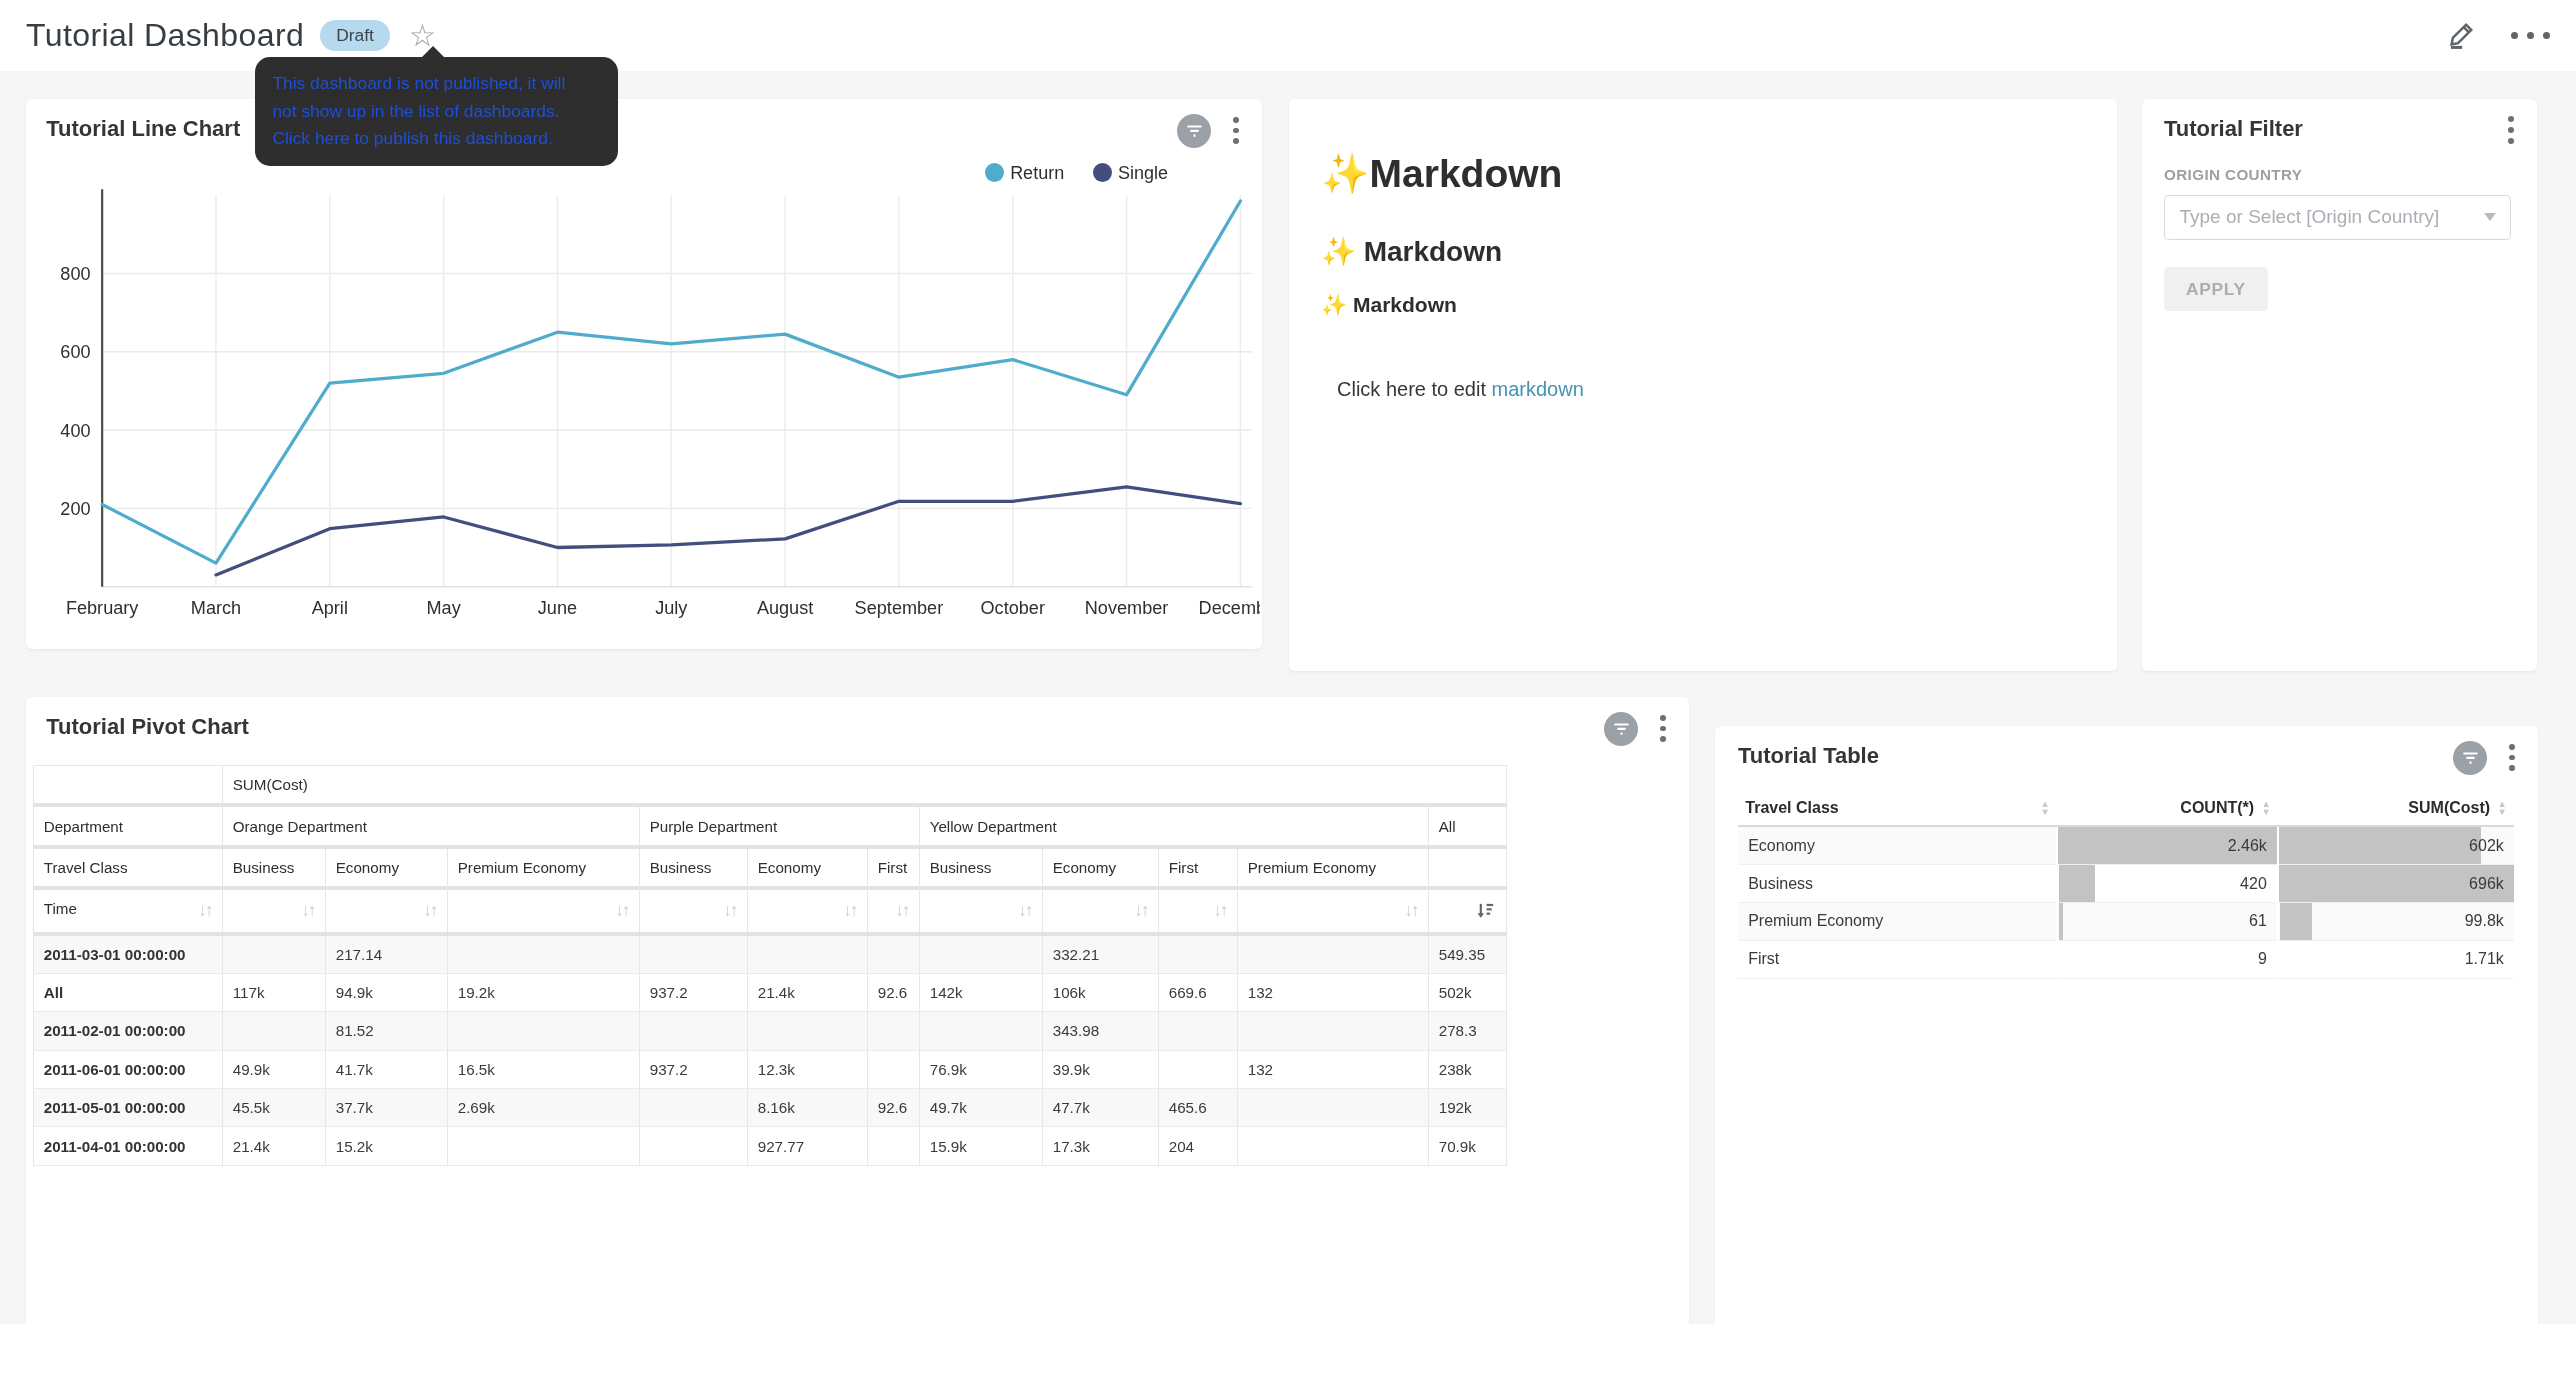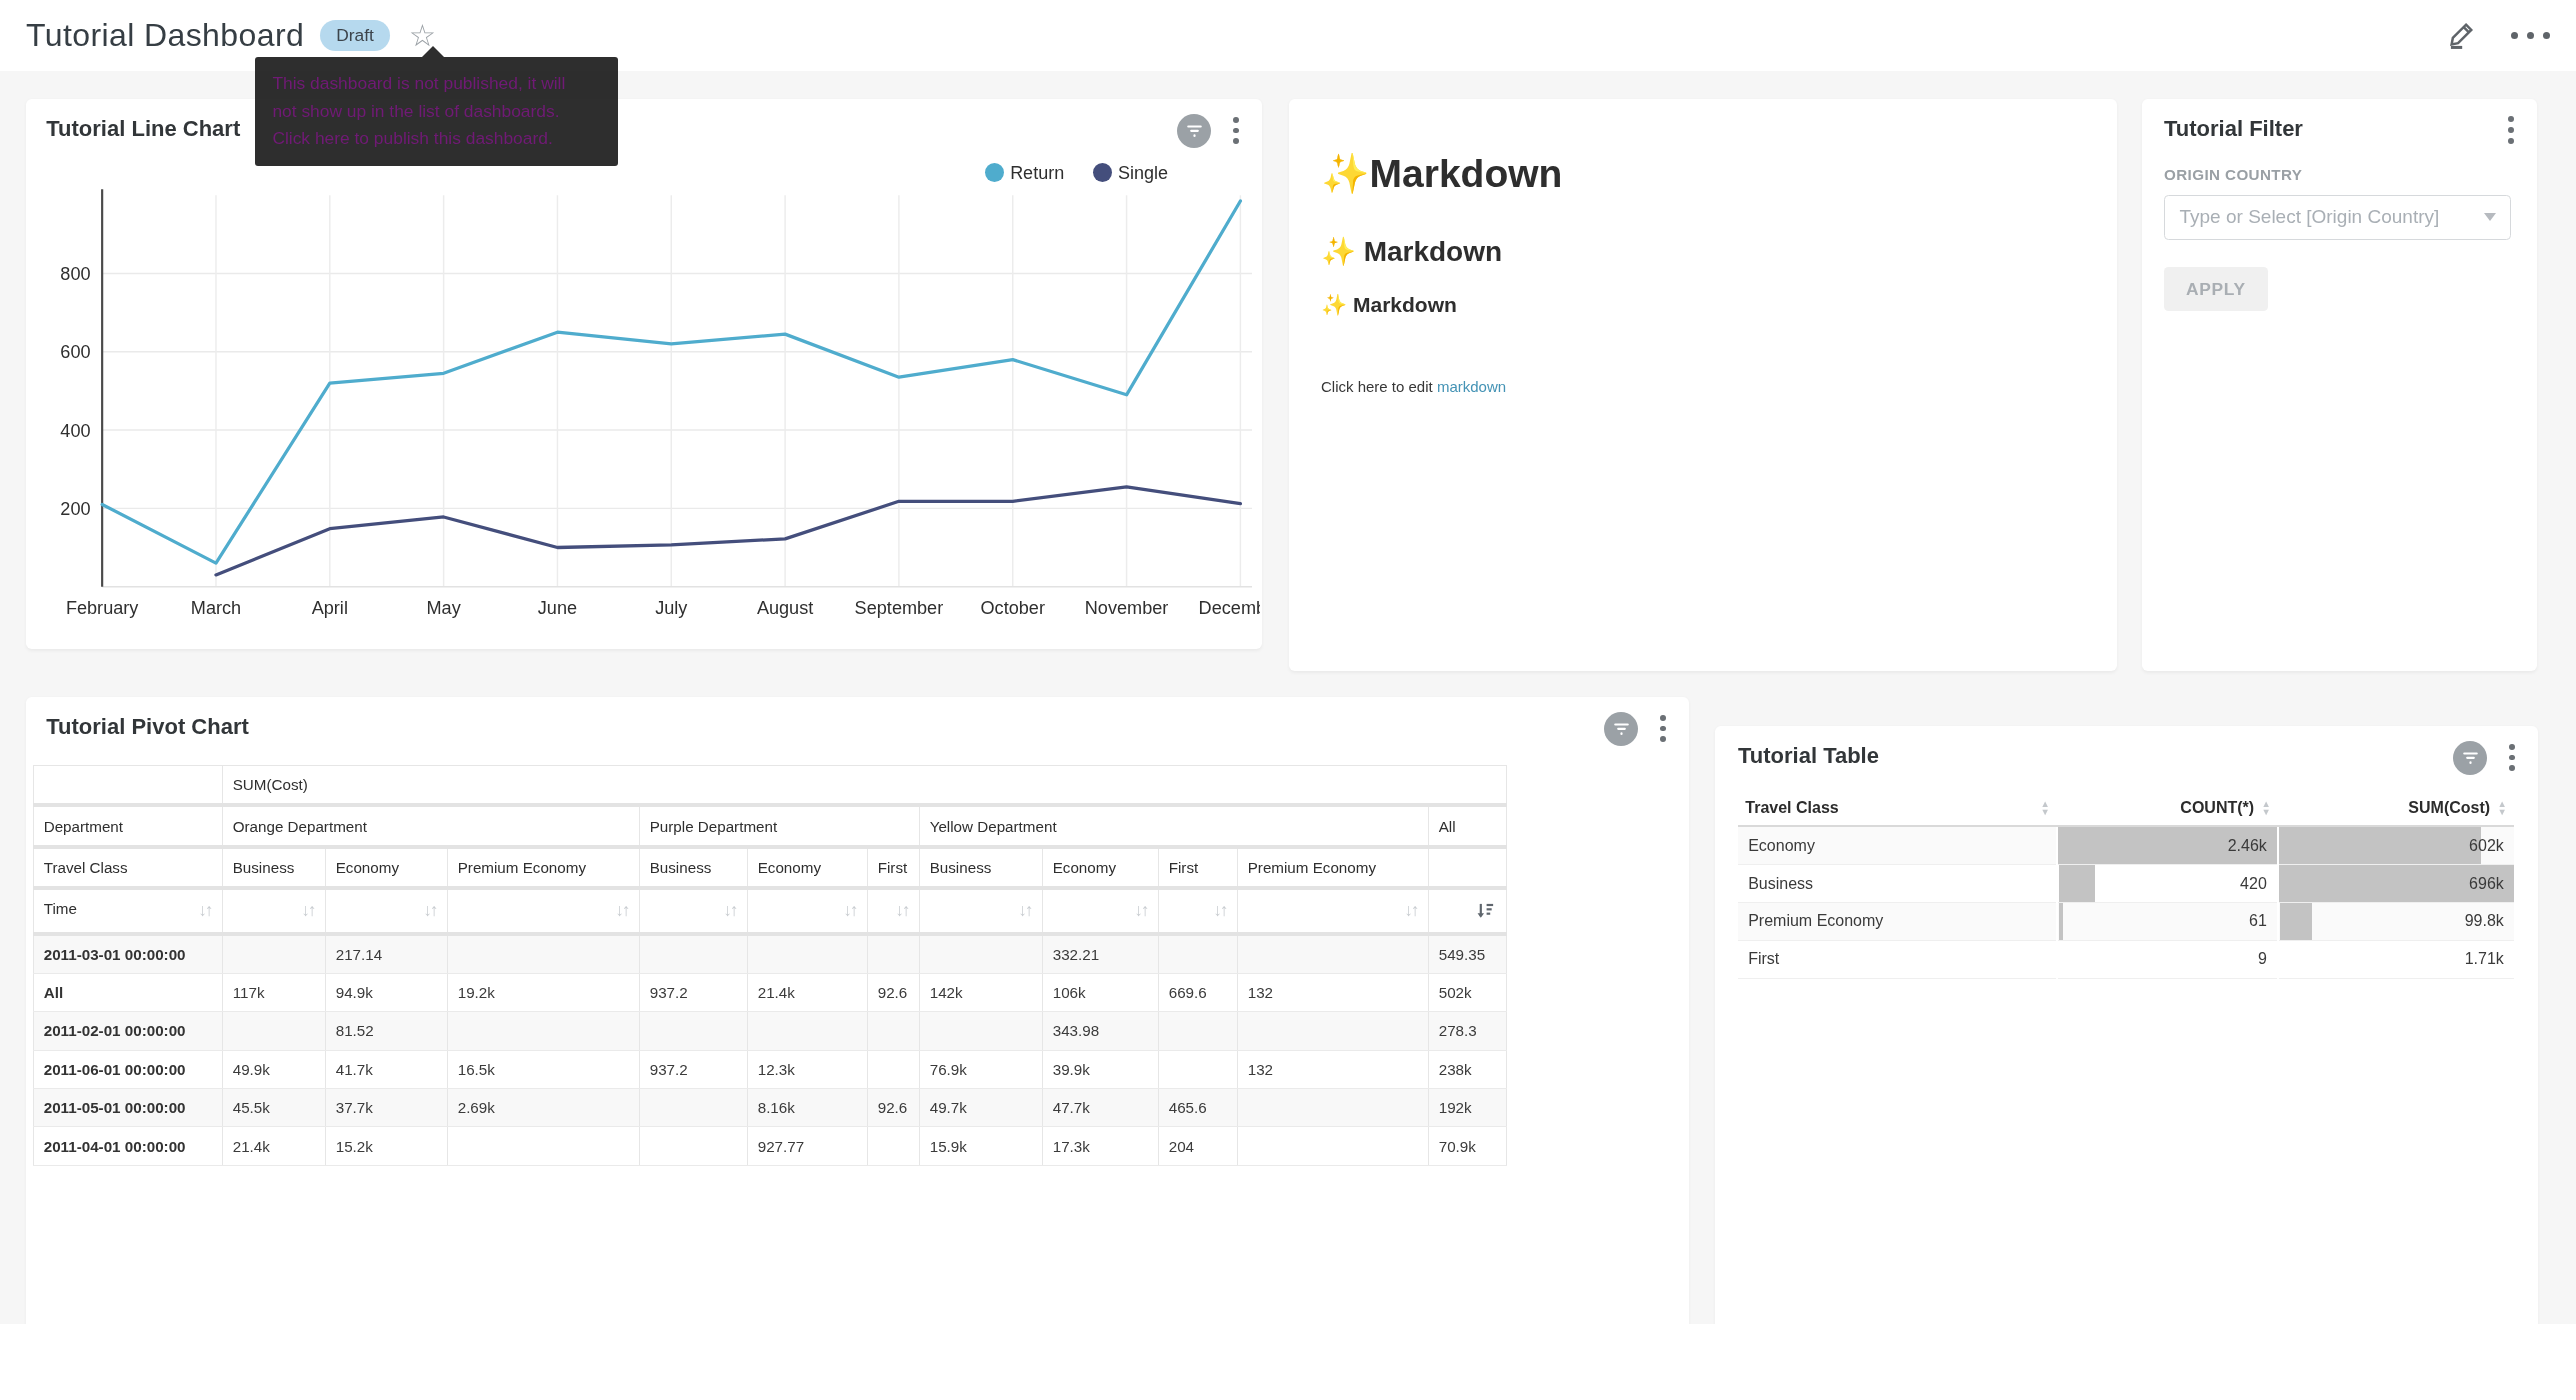--- a/index.html
+++ b/index.html
@@ -10,21 +10,21 @@
           display:flex;align-items:center;padding:0;box-sizing:border-box;}
   .dash-title{margin-left:26px;font-size:32px;font-weight:500;color:#363E44;letter-spacing:0.4px;}
   .draft-pill{margin-left:16px;background:#B6D9EE;color:#3C444B;font-size:17.4px;
               border-radius:19px;padding:6.5px 16px;line-height:1;}
   .star{margin-left:19px;font-size:30.5px;color:#9BA1A6;line-height:1;}
   .topbar-right{margin-left:auto;margin-right:26px;display:flex;align-items:center;gap:33px;}
   .hdots{display:flex;gap:8.7px;}
   .hdots i{width:7.3px;height:7.3px;border-radius:50%;background:#5F6469;}
   
   .tooltip{position:absolute;left:255px;top:57px;width:328px;background:rgba(15,15,15,.87);
-           color:#701a75;font-size:17.4px;line-height:27.6px;padding:13px 17.4px;border-radius:3px;z-index:50;}
+           color:#1d4ed8;font-size:17.4px;line-height:27.6px;padding:13px 17.4px;border-radius:15px;z-index:50;}
   .tooltip:before{content:"";position:absolute;top:-11px;left:167px;border:11px solid transparent;
                   border-bottom-color:rgba(15,15,15,.87);border-top:none;}
   
   .card{position:absolute;background:#FFF;border-radius:5.8px;box-shadow:0 1.5px 3.6px rgba(0,0,0,.05);
         box-sizing:border-box;overflow:hidden;}
   .card-title{position:absolute;left:20.3px;top:17.4px;font-size:22px;font-weight:600;color:#323639;}
   .card-icons{position:absolute;top:14.5px;right:20.3px;display:flex;align-items:center;gap:19px;}
   .filter-badge{width:34px;height:34px;border-radius:50%;background:#9BA1A6;display:flex;
                 align-items:center;justify-content:center;}
   .kebab{display:flex;flex-direction:column;gap:5.1px;padding:2.9px;}
@@ -33,21 +33,21 @@
   #line-card{left:26px;top:99px;width:1236px;height:550px;}
   .legend{position:absolute;top:64px;right:94px;display:flex;gap:29px;}
   .legend-item{display:flex;gap:5.8px;font-size:18px;color:#2F2F2F;}
   .legend-dot{width:19px;height:19px;border-radius:50%;}
   #line-svg{position:absolute;left:0;top:86px;}
   
   #md-card{left:1289px;top:99px;width:828px;height:572px;padding:32px;}
   .md-h1{margin:20.3px 0 0 0;font-size:39px;font-weight:600;color:#2E2E2E;}
   .md-h2{margin:38px 0 0 0;font-size:28px;font-weight:600;color:#2E2E2E;}
   .md-h3{margin:25px 0 0 0;font-size:21px;font-weight:600;color:#2E2E2E;}
-  .md-p{margin:61px 0 0 0;font-size:15px;color:#373737;}
+  .md-p{margin:61px 0 0 16px;font-size:20px;color:#373737;}
   .md-link{color:#4493B5;cursor:pointer;}
   
   #filter-card{left:2142px;top:99px;width:395px;height:572px;padding:22px;}
   .fc-label{margin-top:45px;font-size:15.2px;font-weight:600;letter-spacing:0.4px;color:#9AA0A5;}
   .fc-select{margin-top:11.6px;width:347px;height:45px;border:1.5px solid #D6D9DC;border-radius:4.4px;
              background:#FFF;display:flex;align-items:center;justify-content:space-between;
              padding:0 14.5px;box-sizing:border-box;}
   .fc-select-text{font-size:19px;color:#A9AFB5;}
   .fc-caret{width:0;height:0;border-left:6.5px solid transparent;border-right:6.5px solid transparent;
             border-top:8px solid #B6BABF;}

